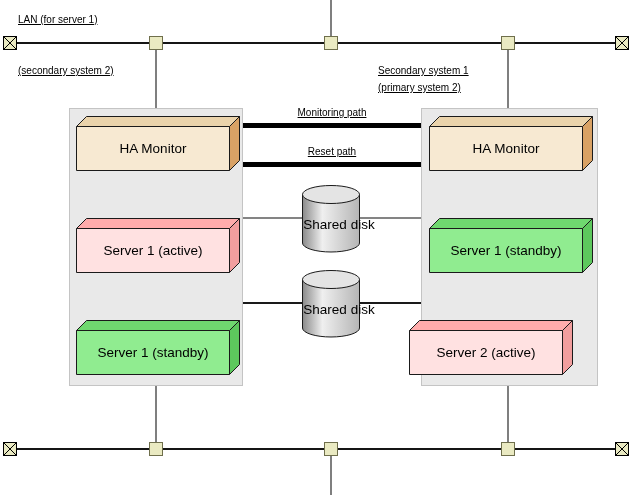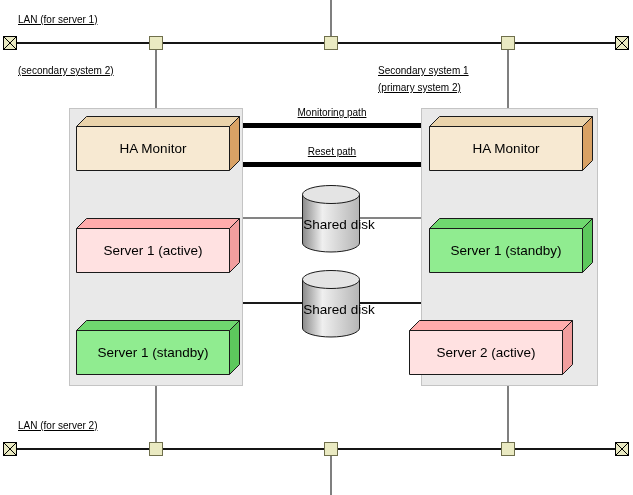--- a/index.html
+++ b/index.html
@@ -175,21 +175,20 @@
       <path d="M0.5,9.5 L0.5,58 A28.5,9 0 0 0 57.5,58 L57.5,9.5 Z" fill="url(#cg2)" stroke="#1a1a1a"></path>
       <ellipse cx="29" cy="9.5" rx="28.5" ry="9" fill="#e4e4e4" stroke="#1a1a1a"></ellipse>
     </svg>
     <div class="label">Shared disk</div>
   </div>
 
   <div class="vline" style="left:155px;top:386px;height:57px;"></div>
   <div class="vline" style="left:507px;top:386px;height:57px;"></div>
   <div class="vline" style="left:330px;top:456px;height:39px;"></div>
 
-  <div class="txt" style="left:18px;top:417px;">LAN (for server 2)</div>
   <div class="hline" style="left:17px;top:448px;width:599px;"></div>
 
   <div class="xbox" style="left:3px;top:442px;">
     <svg width="14" height="14" viewBox="0 0 14 14">
         <rect x="0.5" y="0.5" width="13" height="13" fill="#eaeac2" stroke="#000"></rect>
         <line x1="1" y1="1" x2="13" y2="13" stroke="#000"></line>
         <line x1="13" y1="1" x2="1" y2="13" stroke="#000"></line>
       </svg>
   </div>
   <div class="xbox" style="left:615px;top:442px;">

